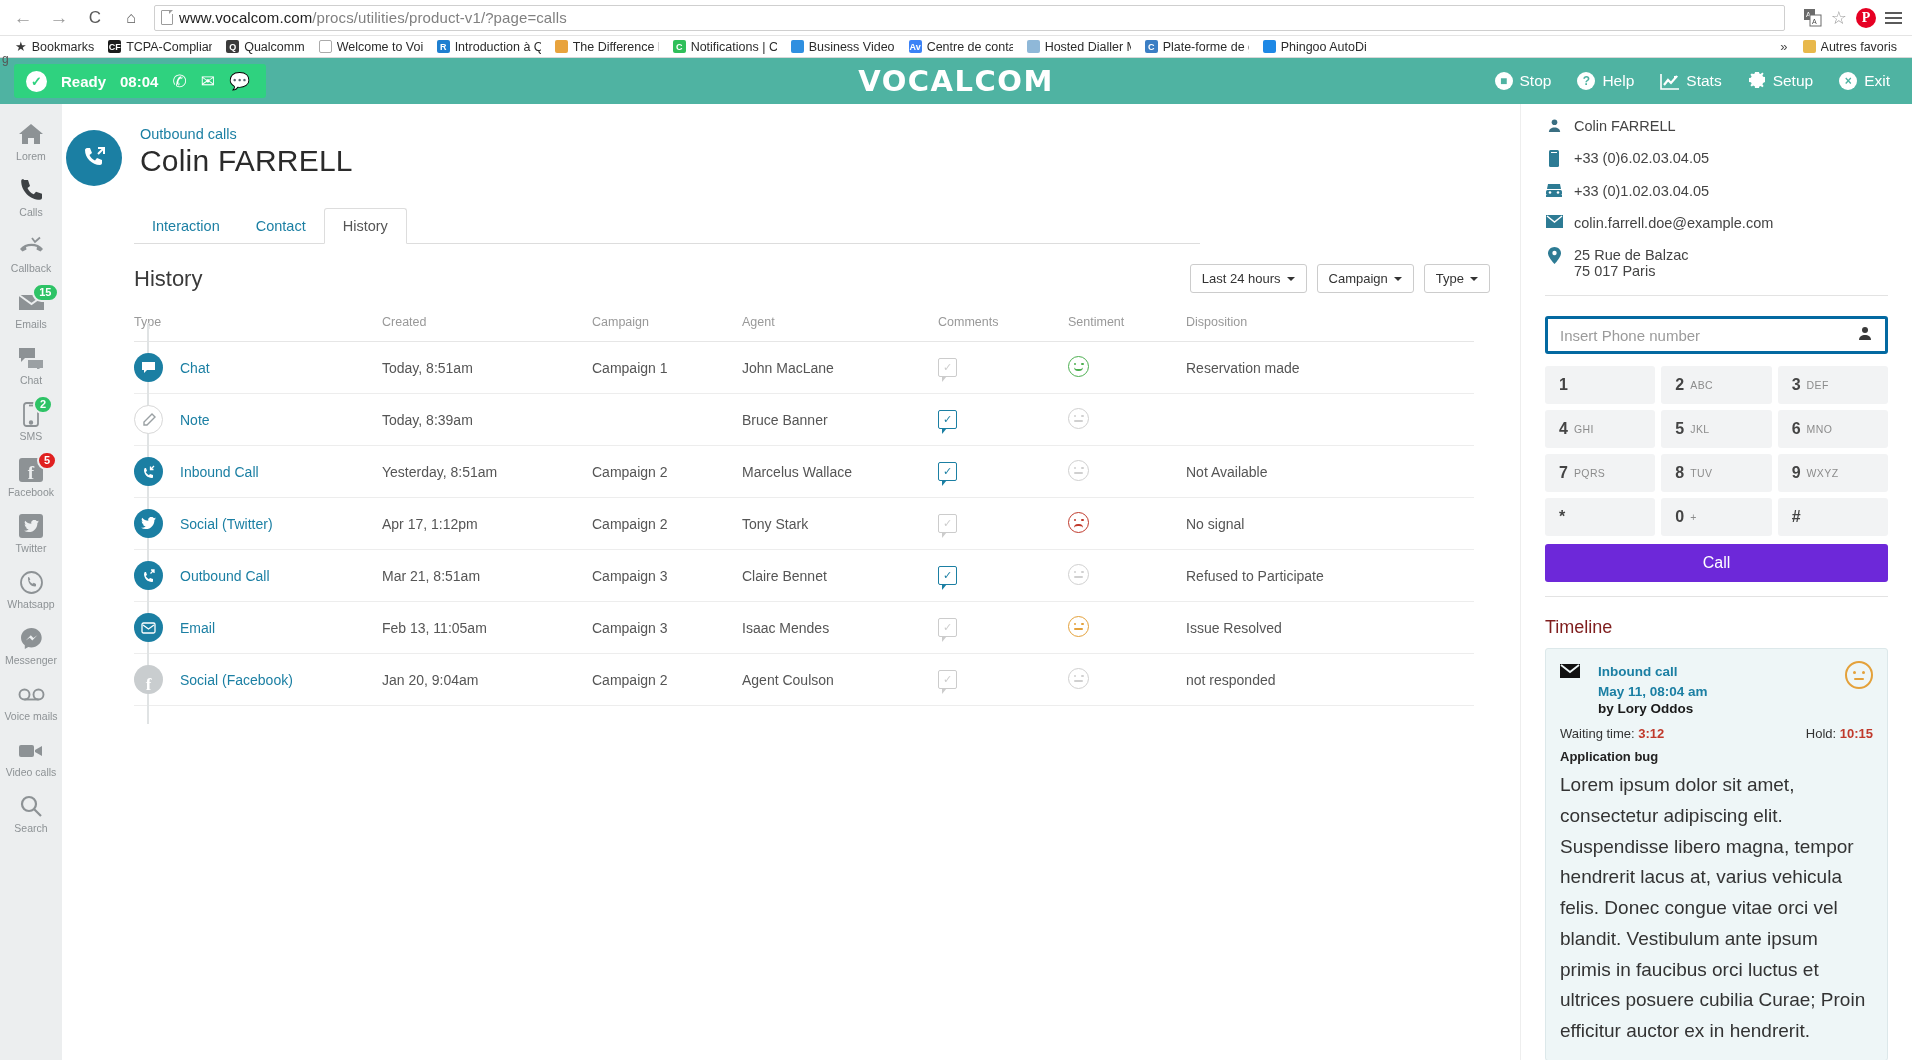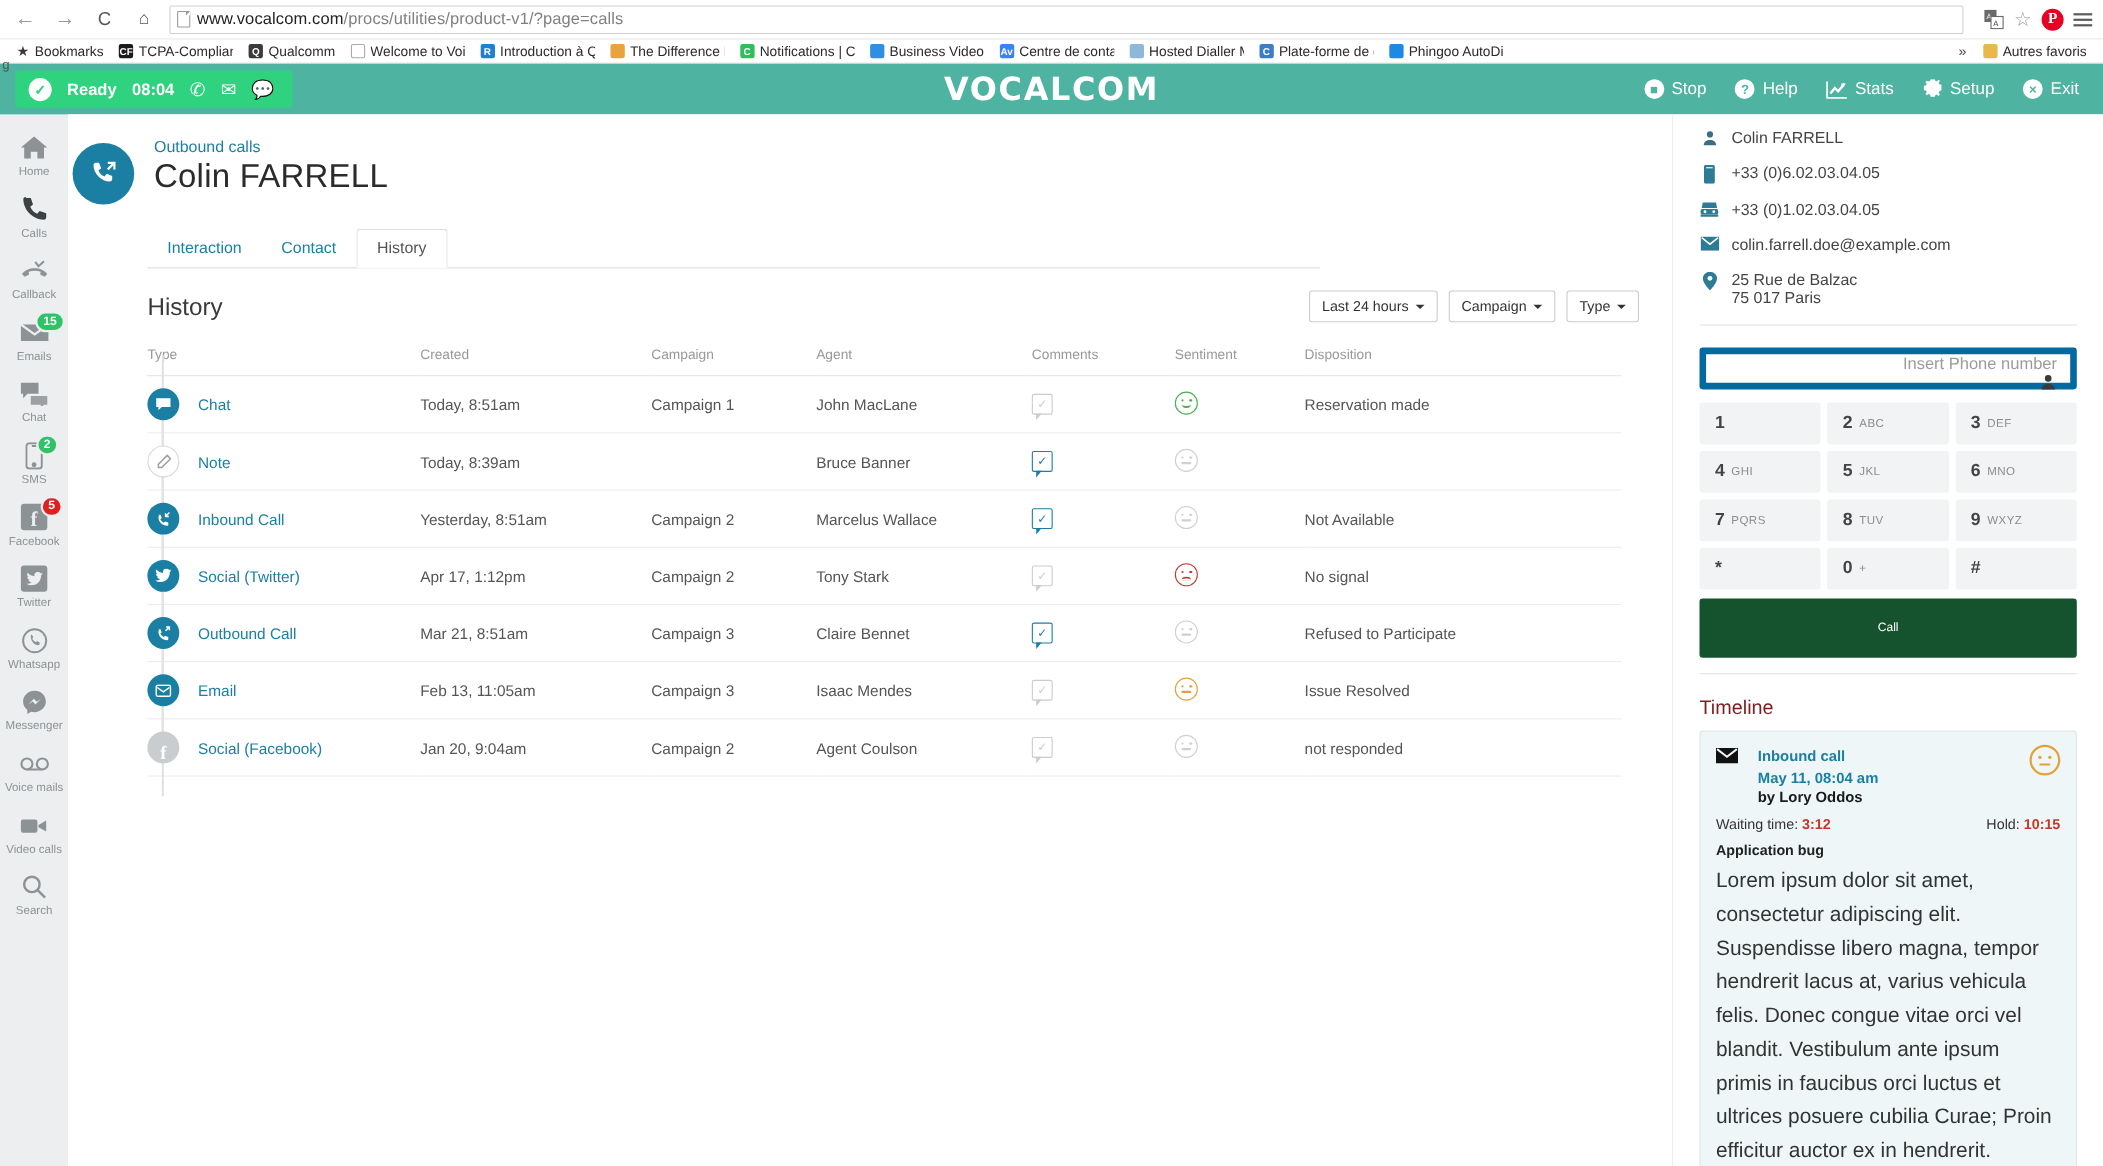--- a/index.html
+++ b/index.html
@@ -148,30 +148,30 @@
   .smiley.grey { border-color:#d0d0d0; color:#d0d0d0; }
 
   
   .rightpanel { width:392px; flex:0 0 392px; background:#fff; border-left:1px solid #eee;
     padding:14px 24px 0 24px; overflow:hidden; position:relative; }
   .ci-row { display:flex; align-items:flex-start; gap:11px; margin-bottom:16px;
     font-size:14.5px; color:#444; }
   .ci-ico { width:18px; color:#1b7fa3; font-size:15px; display:flex;
     justify-content:center; flex:0 0 18px; }
   .hr { height:1px; background:#e3e3e3; margin:14px 0 20px; }
-  .phone-input { width:100%; height:38px; border:6px solid #0369a1; border-radius:3px;
-    display:flex; align-items:flex-end; padding:0 12px;flex-direction:column; }
+  .phone-input { width:100%; height:38px; border:3px solid #0369a1; border-radius:3px;
+    display:flex; align-items:center; padding:0 12px; }
   .phone-input .ph { flex:1 1 auto; font-size:15px; color:#9b9b9b; }
   .dialpad { display:grid; grid-template-columns:repeat(3,1fr); gap:6px; margin-top:12px; }
   .key { background:#f2f3f4; border-radius:3px; height:38px; display:flex;
     align-items:center; padding-left:14px; gap:6px; }
   .key .num { font-size:16px; font-weight:bold; color:#444; }
   .key .ltr { font-size:10.5px; color:#8c8c8c; letter-spacing:.4px; }
-  .callbtn { margin-top:8px; height:54px; background:#14532d; border-radius:3px; color:#fff;
-    display:flex; align-items:center; justify-content:center; font-size:11px; }
+  .callbtn { margin-top:8px; height:38px; background:#6d28d9; border-radius:3px; color:#fff;
+    display:flex; align-items:center; justify-content:center; font-size:16px; }
   .sec-title { font-size:18px; color:#7f1d1d; margin:16px 0 10px; }
   .tl-card { background:#eef6f7; border:1px solid #dce8ea; border-radius:3px;
     padding:13px 14px; margin-bottom:12px; position:relative; }
   .tl-head { display:flex; gap:14px; }
   .tl-env { width:24px; color:#1a1a1a; font-size:16px; flex:0 0 24px; padding-top:2px; }
   .tl-ttl { color:#1b7fa3; font-size:13.5px; font-weight:bold; line-height:1.45; }
   .tl-by { color:#1a1a1a; font-size:13.5px; font-weight:bold; }
   .tl-face { position:absolute; right:14px; top:12px; }
   .smiley.big { width:28px; height:28px; border-width:2px; }
   .smiley.big i { top:8px; width:3px; height:3px; }
@@ -322,21 +322,21 @@
 
 <div class="body-wrap">
 
   <div class="rail" id="rail">
       <div class="rail-item">
         <div class="rail-ico">
           <svg width="26" height="22" viewBox="0 0 26 22" fill="#8d9295">
             <path d="M13 1L1 11h3v10h6v-6h6v6h6V11h3z"></path>
           </svg>
         </div>
-        <div class="rail-lbl">Home</div>
+        <div class="rail-lbl">Lorem</div>
       </div>
       <div class="rail-item">
         <div class="rail-ico">
           <svg width="24" height="24" viewBox="0 0 24 24" fill="#3d4144">
             <path d="M5 2h4l2 6-2.5 2c1.2 3 3.3 5.1 6.3 6.3L17 13.8l6 2v4c0 1.1-.9 2-2 2C11 21.8 2.2 13 2.2 3 2.2 1.9 3.1 1 4.2 1z"></path>
           </svg>
         </div>
         <div class="rail-lbl">Calls</div>
       </div>
       <div class="rail-item">

